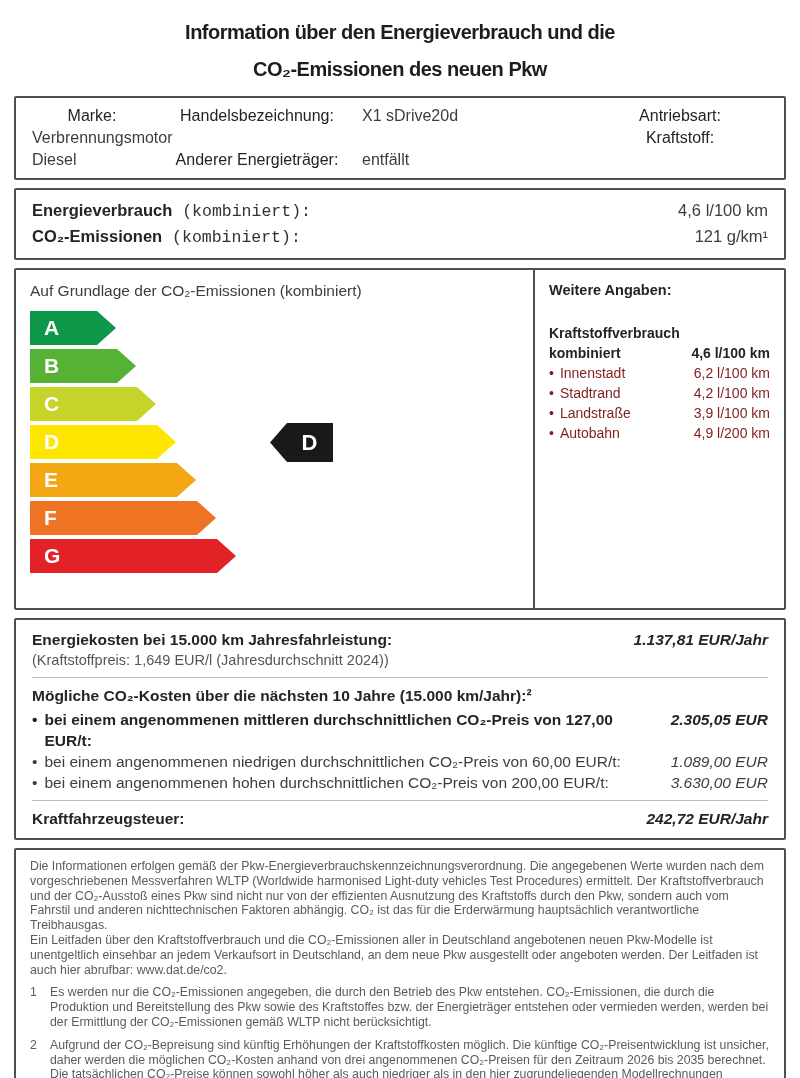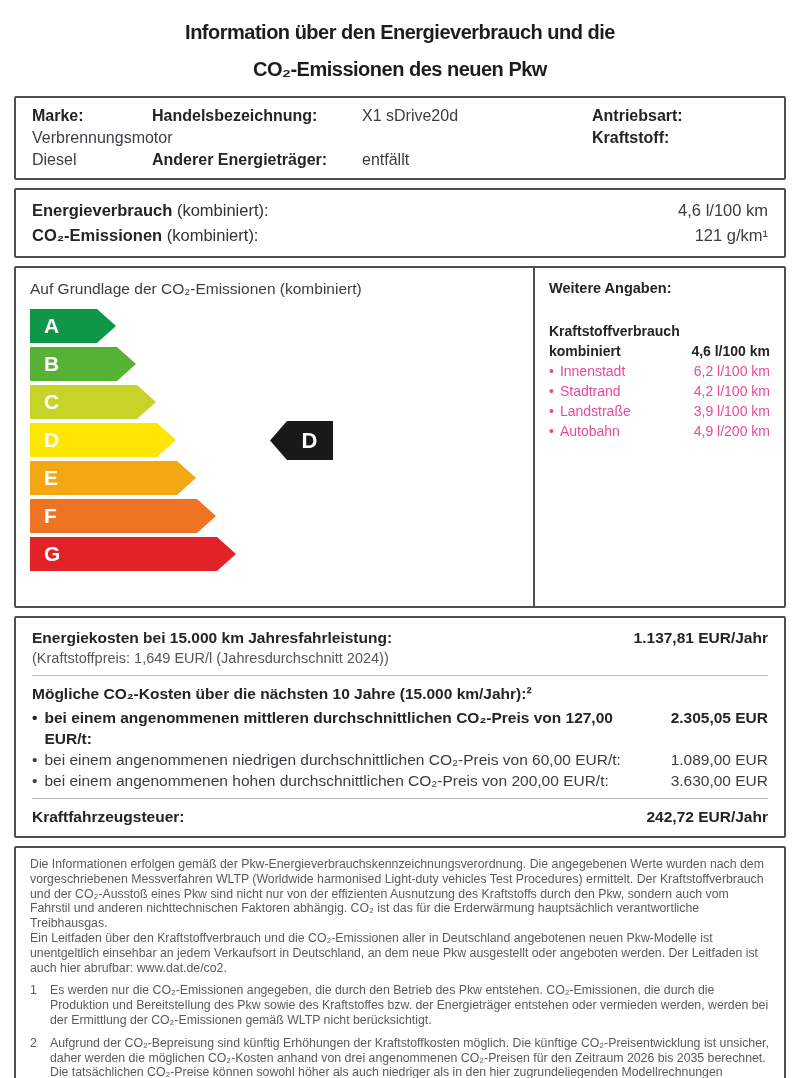--- a/index.html
+++ b/index.html
@@ -22,27 +22,27 @@
     border:2px solid #4d4f52; border-radius:2px;
     margin:0 14px 8px 14px; background:#fff;
   }
 
   
   .vehicle {
     display:grid;
     grid-template-columns:120px 210px 230px 1fr;
     row-gap:4px; padding:9px 16px; font-size:16px;
   }
-  .lbl { font-weight:bold; color:#232426; }
+  .lbl { font-weight:normal; color:#232426;text-align:center; }
   .val { color:#3a3d42; }
 
   
   .consumption { padding:8px 16px; font-size:16.5px; }
   .cons-row { display:flex; justify-content:space-between; line-height:25px; }
-  .cons-row .left .paren { font-weight:normal; }
+  .cons-row .left .paren { font-weight:normal;font-family:Liberation Mono, monospace; }
   .cons-row .left b { color:#232426; }
   .cons-row .right { color:#3a3d42; }
 
   
   .co2box { display:flex; padding:0; height:342px; }
   .co2-left { flex:1; padding:12px 14px; position:relative; }
   .co2-right { width:251px; border-left:2px solid #4d4f52; padding:12px 14px; }
   .co2-heading { font-size:17px; font-weight:bold; color:#232426; margin-bottom:7px; }
   .co2-sub { font-size:15.5px; color:#3a3d42; margin-bottom:11px; }
 
@@ -69,36 +69,36 @@
     clip-path:polygon(0 50%, 27% 0, 100% 0, 100% 100%, 27% 100%);
     display:flex; align-items:center; justify-content:center;
   }
   .marker span {
     color:#ffffff; font-weight:bold; font-size:22px; margin-left:16px;
   }
 
   .wa-heading { font-size:14.5px; font-weight:bold; color:#232426; }
   .wa-block { margin-top:26px; font-size:14px; }
   .wa-bold-label { font-weight:bold; color:#232426; line-height:19px; }
-  .wa-row { display:flex; justify-content:space-between; line-height:20px; color:#ec4899; }
+  .wa-row { display:flex; justify-content:space-between; line-height:20px; color:#7f1d1d; }
   .wa-row.bold { font-weight:bold; color:#232426; }
   .wa-row .bullet { margin-right:6px; }
 
   
   .costs { padding:9px 16px; font-size:15.5px; }
   .cost-row { display:flex; justify-content:space-between; line-height:21px; }
   .cost-row.bold, .cost-row.bold .cost-val { font-weight:bold; color:#232426; }
   .cost-note { font-size:14.5px; color:#54565b; line-height:20px; }
   .cost-divider { border-top:1px solid #b9babc; margin:7px 0; }
   .cost-heading { font-weight:bold; color:#232426; line-height:21px; margin-bottom:3px; }
   .cost-bullet { display:flex; justify-content:space-between; line-height:21px; color:#3a3d42; }
   .cost-bullet .bl { display:flex; }
   .cost-bullet .bullet { margin-right:7px; }
   .cost-bullet.bold { font-weight:bold; color:#232426; }
-  .cost-val { white-space:nowrap; margin-left:28px; }
+  .cost-val { white-space:nowrap; margin-left:28px;font-style:italic; }
 
   
   .fineprint { padding:9px 14px; font-size:12.3px; line-height:14.8px; color:#595b5f; }
   .fineprint p { margin-bottom:0; }
   .footnote { display:grid; grid-template-columns:20px 1fr; margin-top:8px; }
 </style>
 </head>
 <body>
 
 <div class="page">

